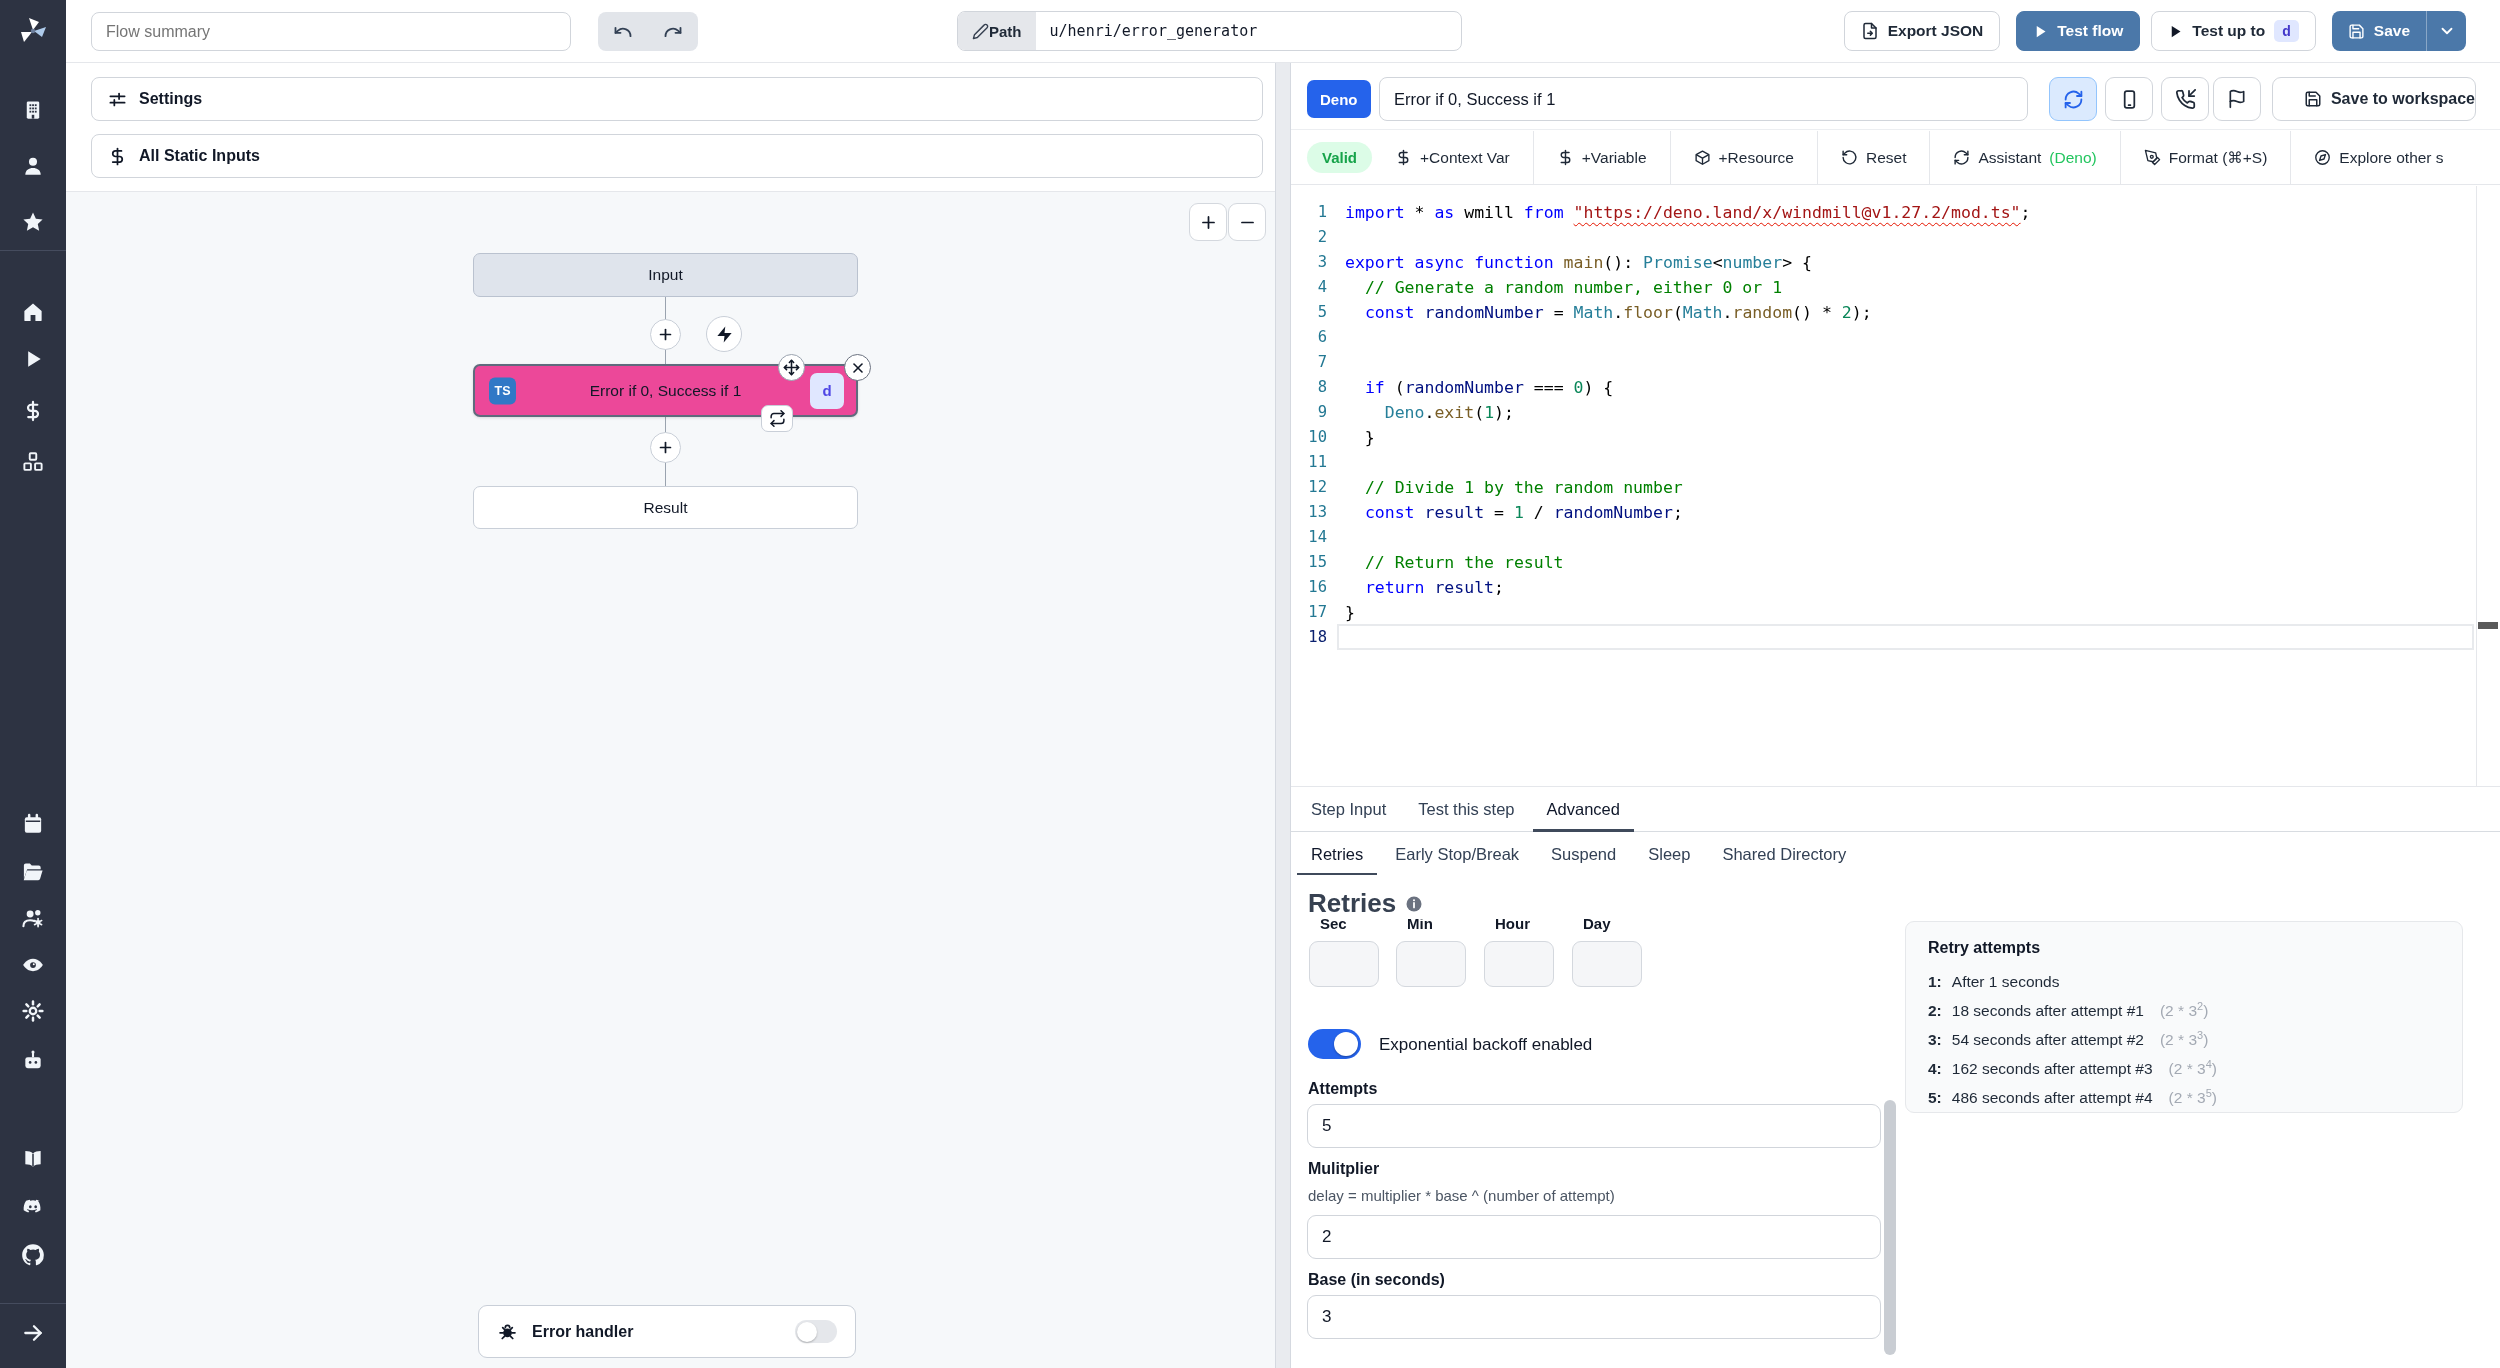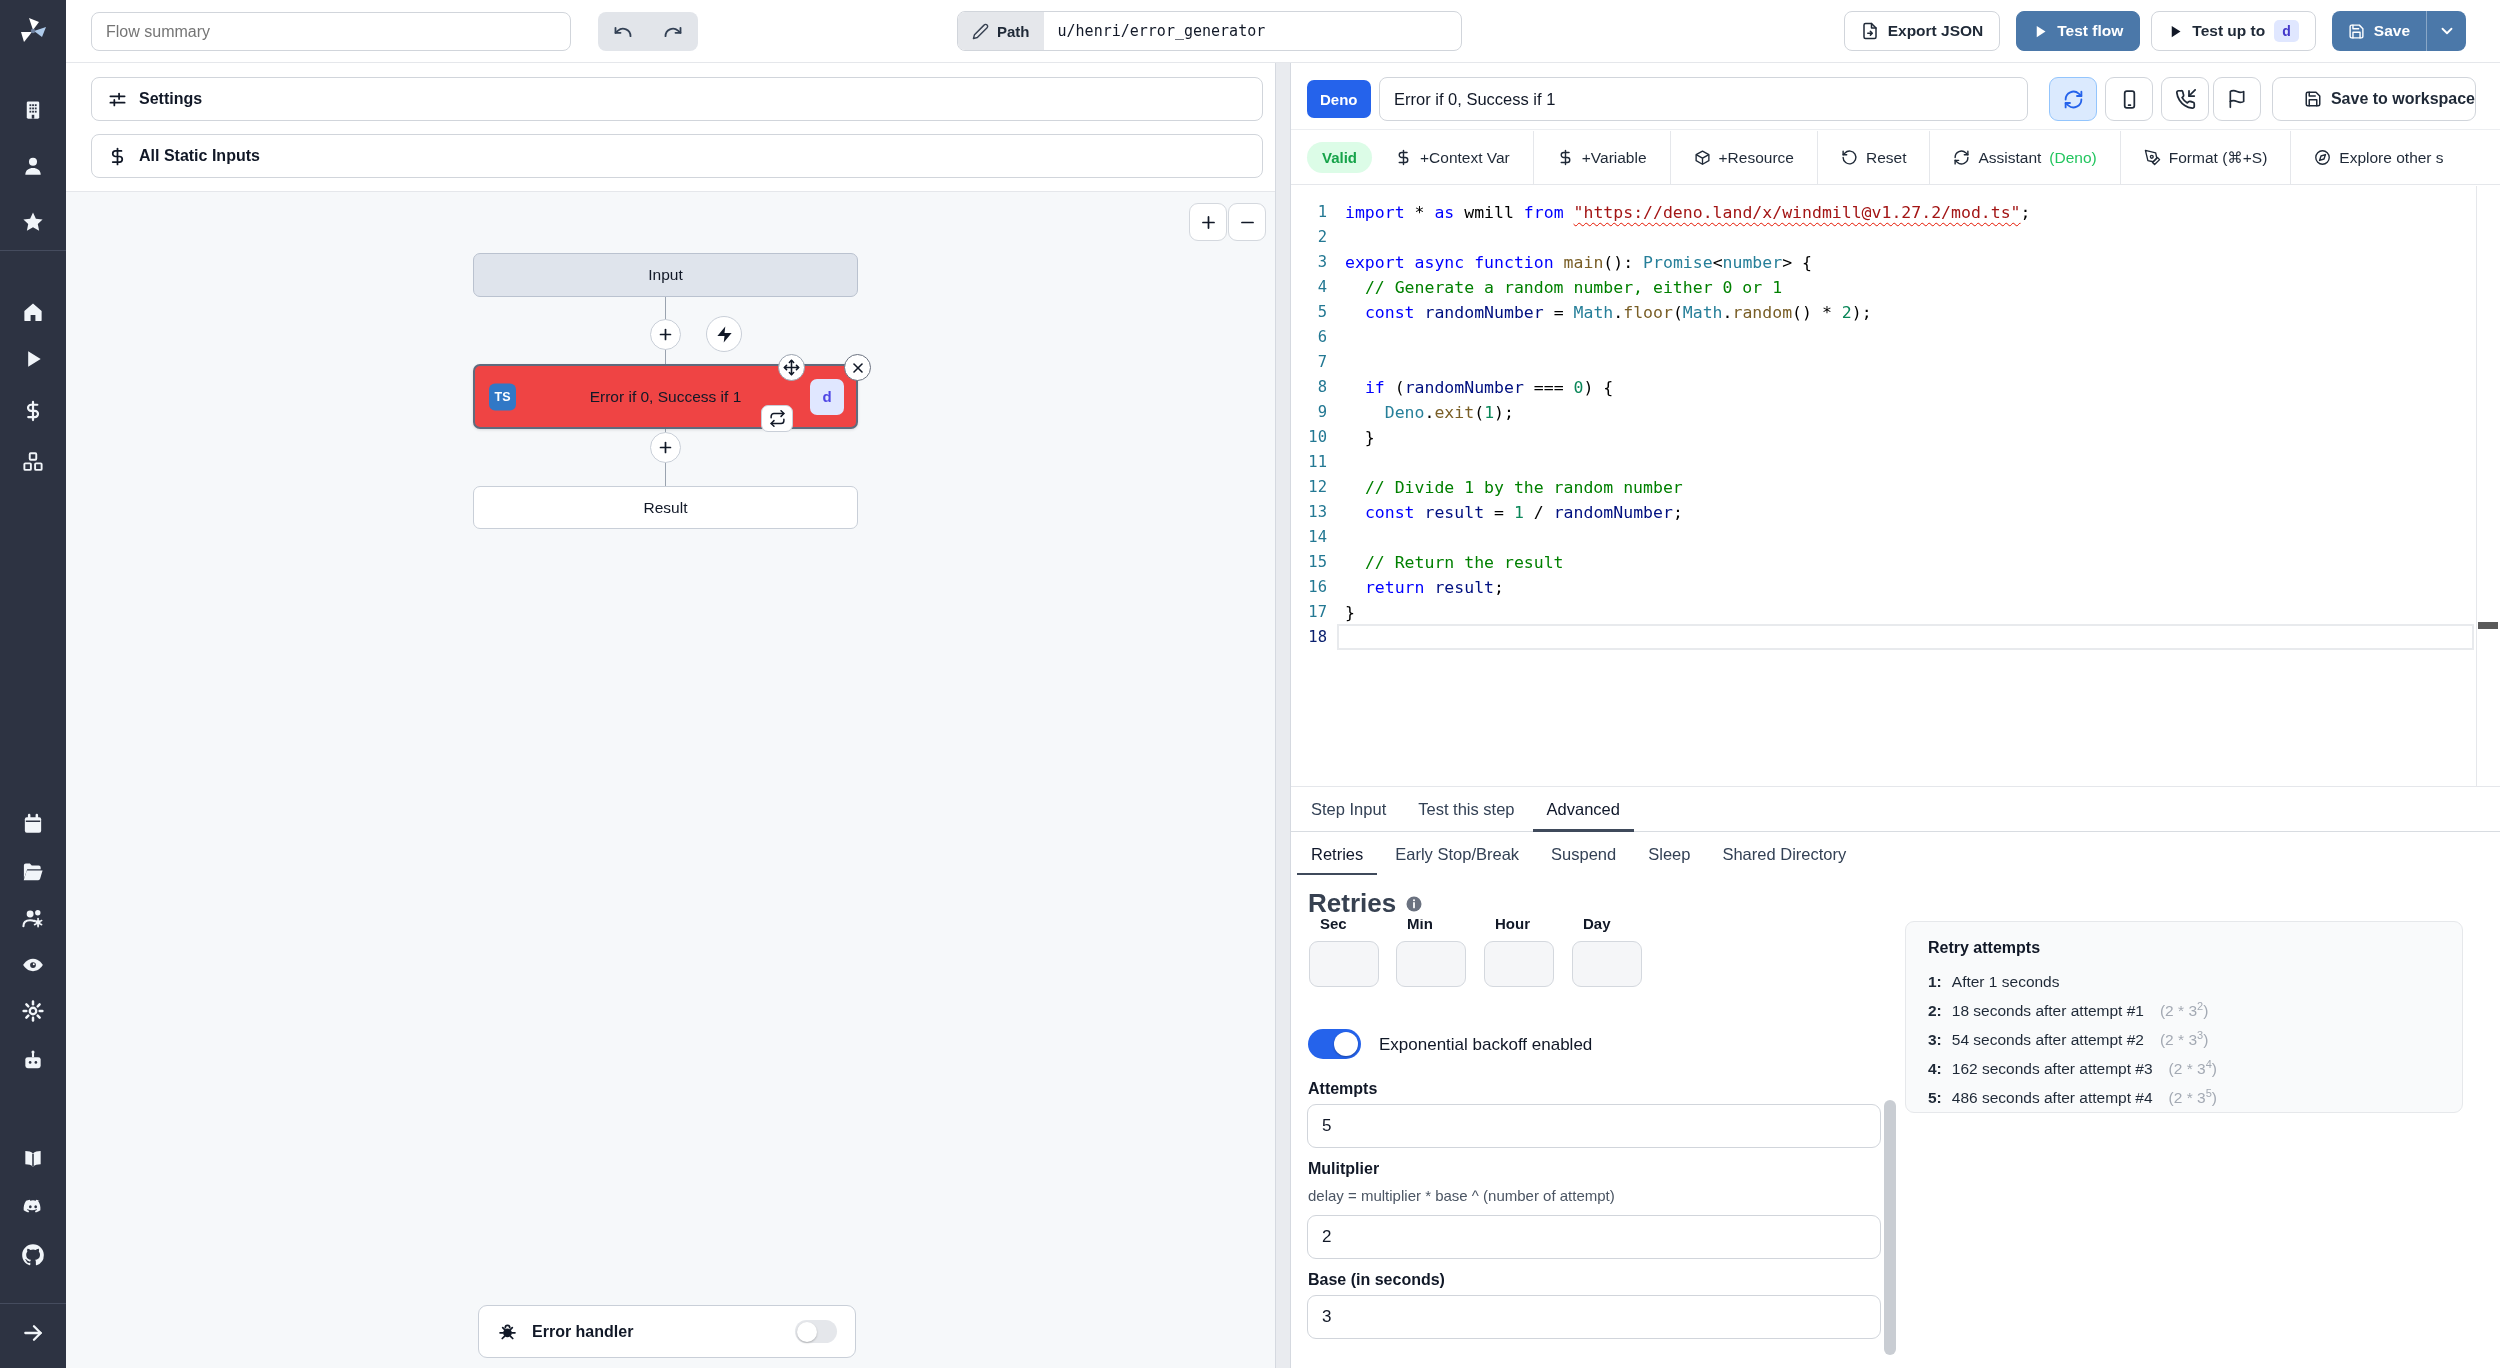--- a/index.html
+++ b/index.html
@@ -12,41 +12,41 @@
   .sb-logo { position:absolute; left:17px; top:14px; }
   .sb-icon { position:absolute; left:50%; transform:translate(-50%,-50%); color:#f1f5f9; cursor:pointer; }
   .sb-sep { position:absolute; left:0; width:100%; height:1px; background:#454c5e; }
 
   
   .topbar { position:absolute; left:66px; top:0; width:2434px; height:63px; background:#fff; border-bottom:1px solid #e5e7eb; z-index:20; }
   .flow-summary { position:absolute; left:25px; top:12px; width:480px; height:39px; border:1px solid #d1d5db; border-radius:8px; padding:0 14px; font-size:16px; color:#374151; font-family:inherit; }
   .undo-group { position:absolute; left:532px; top:12px; width:100px; height:39px; background:#e2e5ea; border-radius:8px; display:flex; align-items:center; justify-content:space-around; }
   .undo-group .btn-ic { color:#334155; cursor:pointer; display:flex; }
   .path-group { position:absolute; left:891px; top:11px; width:505px; height:40px; border:1px solid #d1d5db; border-radius:8px; display:flex; overflow:hidden; background:#fff; }
-  .path-chip { background:#e5e7eb; display:flex; align-items:center; gap:8px; padding:0 14px; font-size:15px; font-weight:600; color:#1f2937; }
+  .path-chip { background:#e5e7eb; display:flex; align-items:center; padding:0 14px; font-size:15px; font-weight:600; color:#1f2937; }
   .path-value { display:flex; align-items:center; padding:0 14px; font-family:"DejaVu Sans Mono","Liberation Mono",monospace; font-size:15px; color:#111827; }
   .tb-right { position:absolute; right:34px; top:11px; height:40px; display:flex; gap:0; align-items:center; }
   .btn { height:40px; display:flex; align-items:center; gap:9px; border-radius:8px; font-size:15.5px; font-weight:600; padding:0 16px; cursor:pointer; white-space:nowrap; }
   .btn.white { background:#fff; border:1px solid #d1d5db; color:#1f2937; }
   .btn.blue { background:#4b78a9; color:#fff; border:1px solid #4b78a9; }
   .d-badge { background:#e0e7ff; color:#4338ca; font-weight:700; border-radius:5px; padding:3px 8px; font-size:14px; }
   .save-split { display:flex; height:40px; border-radius:8px; overflow:hidden; }
   .save-main { background:#4b78a9; color:#fff; display:flex; align-items:center; gap:9px; padding:0 16px; font-size:15.5px; font-weight:600; cursor:pointer; }
   .save-caret { background:#4b78a9; border-left:1px solid rgba(255,255,255,.35); width:40px; display:flex; align-items:center; justify-content:center; color:#fff; cursor:pointer; }
   .gap16{width:16px} .gap11{width:11px}
 
   
   .left-panel { position:absolute; left:66px; top:63px; width:1209px; height:1305px; background:#fff; }
   .row-box { position:absolute; left:25px; width:1172px; height:44px; background:#fff; border:1px solid #d1d5db; border-radius:8px; display:flex; align-items:center; gap:12px; padding:0 16px; font-size:16px; font-weight:700; color:#111827; cursor:pointer; }
   .canvas { position:absolute; left:0; top:128px; width:1209px; height:1177px; background:#f6f8fa; border-top:1px solid #e5e7eb; }
   .zoom-btn { position:absolute; width:38px; height:38px; background:#fff; border:1px solid #d4d8de; border-radius:9px; display:flex; align-items:center; justify-content:center; color:#111827; cursor:pointer; }
   .node { position:absolute; left:407px; width:385px; display:flex; align-items:center; justify-content:center; font-size:15.5px; color:#111827; border-radius:7px; cursor:pointer; }
   .node.input-node { top:61px; height:44px; background:#dfe4ec; border:1px solid #bac2cf; }
   .node.result-node { top:294px; height:43px; background:#fff; border:1px solid #c9cfd8; }
-  .node.step-node { top:172px; height:65px; background:#ef4444; border:2px solid #5f6b7d; box-shadow:0 1px 3px rgba(0,0,0,.12); }
+  .node.step-node { top:172px; height:53px; background:#ec4899; border:2px solid #5f6b7d; box-shadow:0 1px 3px rgba(0,0,0,.12); }
   .vline { position:absolute; left:599px; width:1px; background:#9aa3af; }
   .circ { position:absolute; background:#fff; border:1px solid #c9cfd8; border-radius:50%; display:flex; align-items:center; justify-content:center; color:#111827; cursor:pointer; }
   .ts-badge { position:absolute; left:14px; top:50%; transform:translateY(-50%); width:27px; height:27px; border-radius:6px; background:#3178c6; color:#fff; font-size:12.5px; font-weight:700; display:flex; align-items:center; justify-content:center; }
   .step-id { position:absolute; right:12px; top:50%; transform:translateY(-50%); width:34px; height:36px; border-radius:7px; background:#e0e7ff; color:#4f46e5; font-size:15px; font-weight:700; display:flex; align-items:center; justify-content:center; }
   .repeat-btn { position:absolute; left:695px; top:213px; width:32px; height:27px; background:#fff; border:1px solid #c9cfd8; border-radius:7px; display:flex; align-items:center; justify-content:center; color:#111827; cursor:pointer; }
   .error-handler { position:absolute; left:412px; top:1113px; width:378px; height:53px; background:#fff; border:1px solid #c9cfd8; border-radius:9px; display:flex; align-items:center; gap:14px; padding:0 18px; font-size:16px; font-weight:700; color:#111827; }
   .toggle-off { margin-left:auto; width:42px; height:23px; background:#e5e7eb; border-radius:999px; position:relative; cursor:pointer; }
   .toggle-off .knob { position:absolute; left:2px; top:1.5px; width:20px; height:20px; background:#fff; border-radius:50%; box-shadow:0 1px 2px rgba(0,0,0,.25); }
 
   

